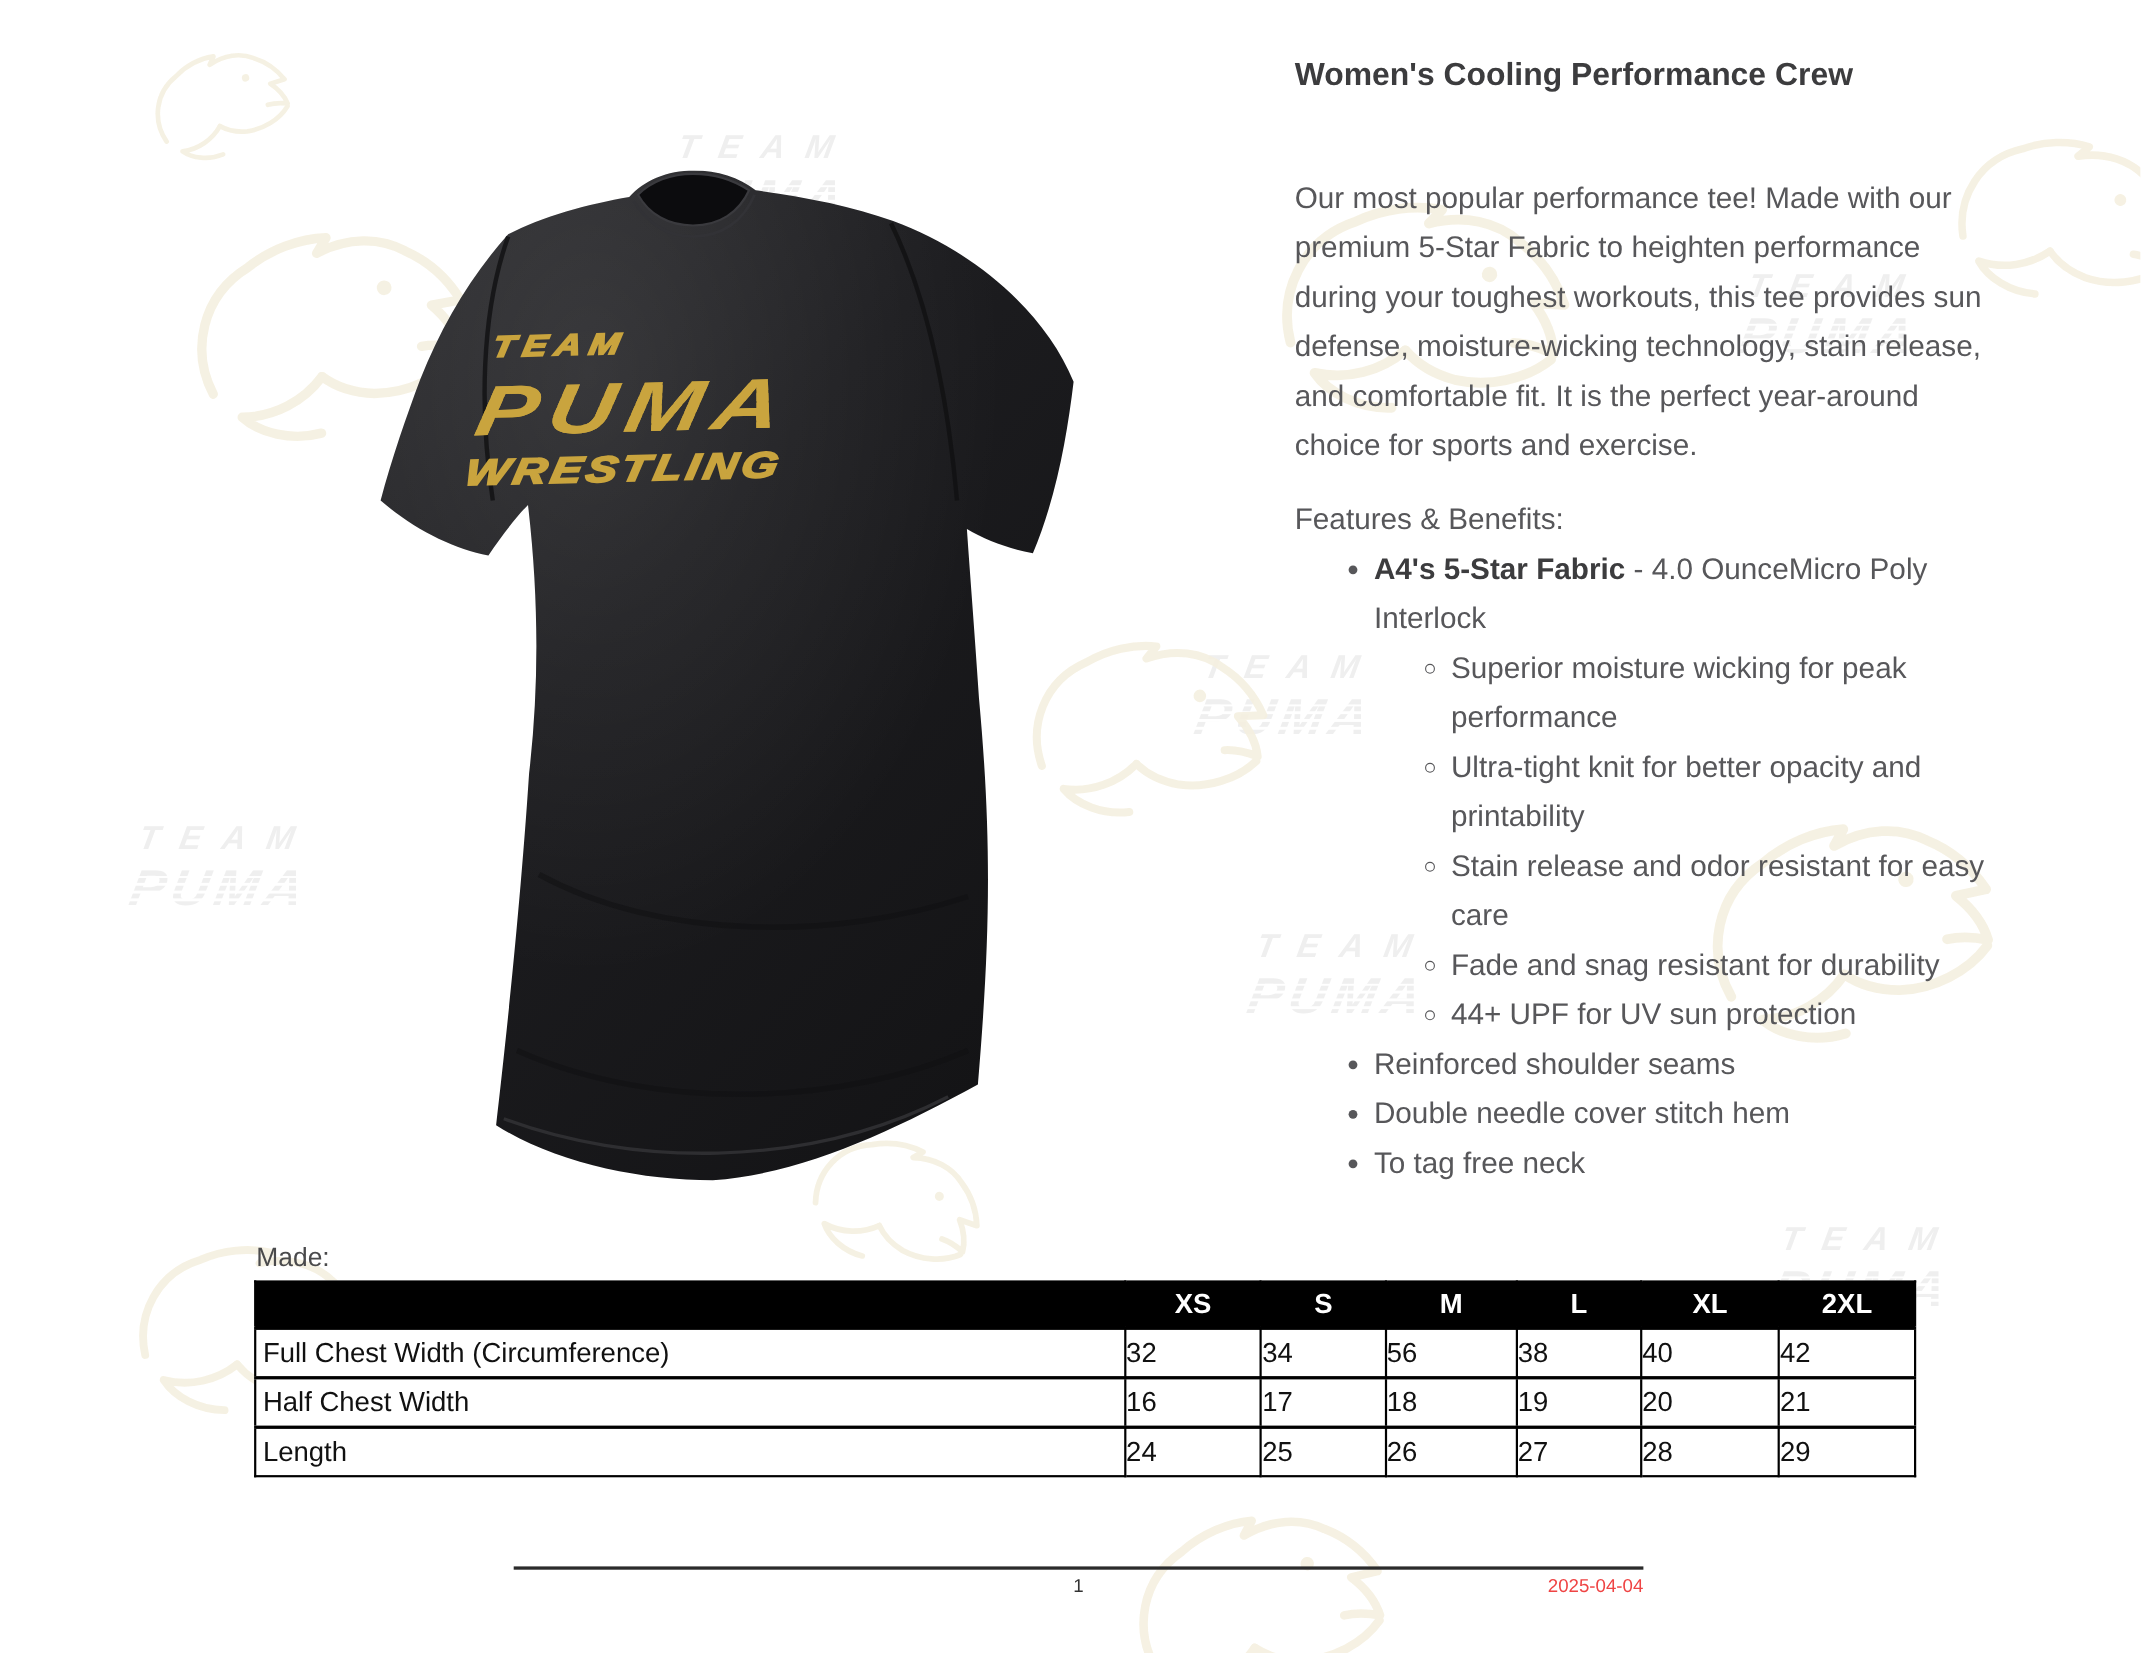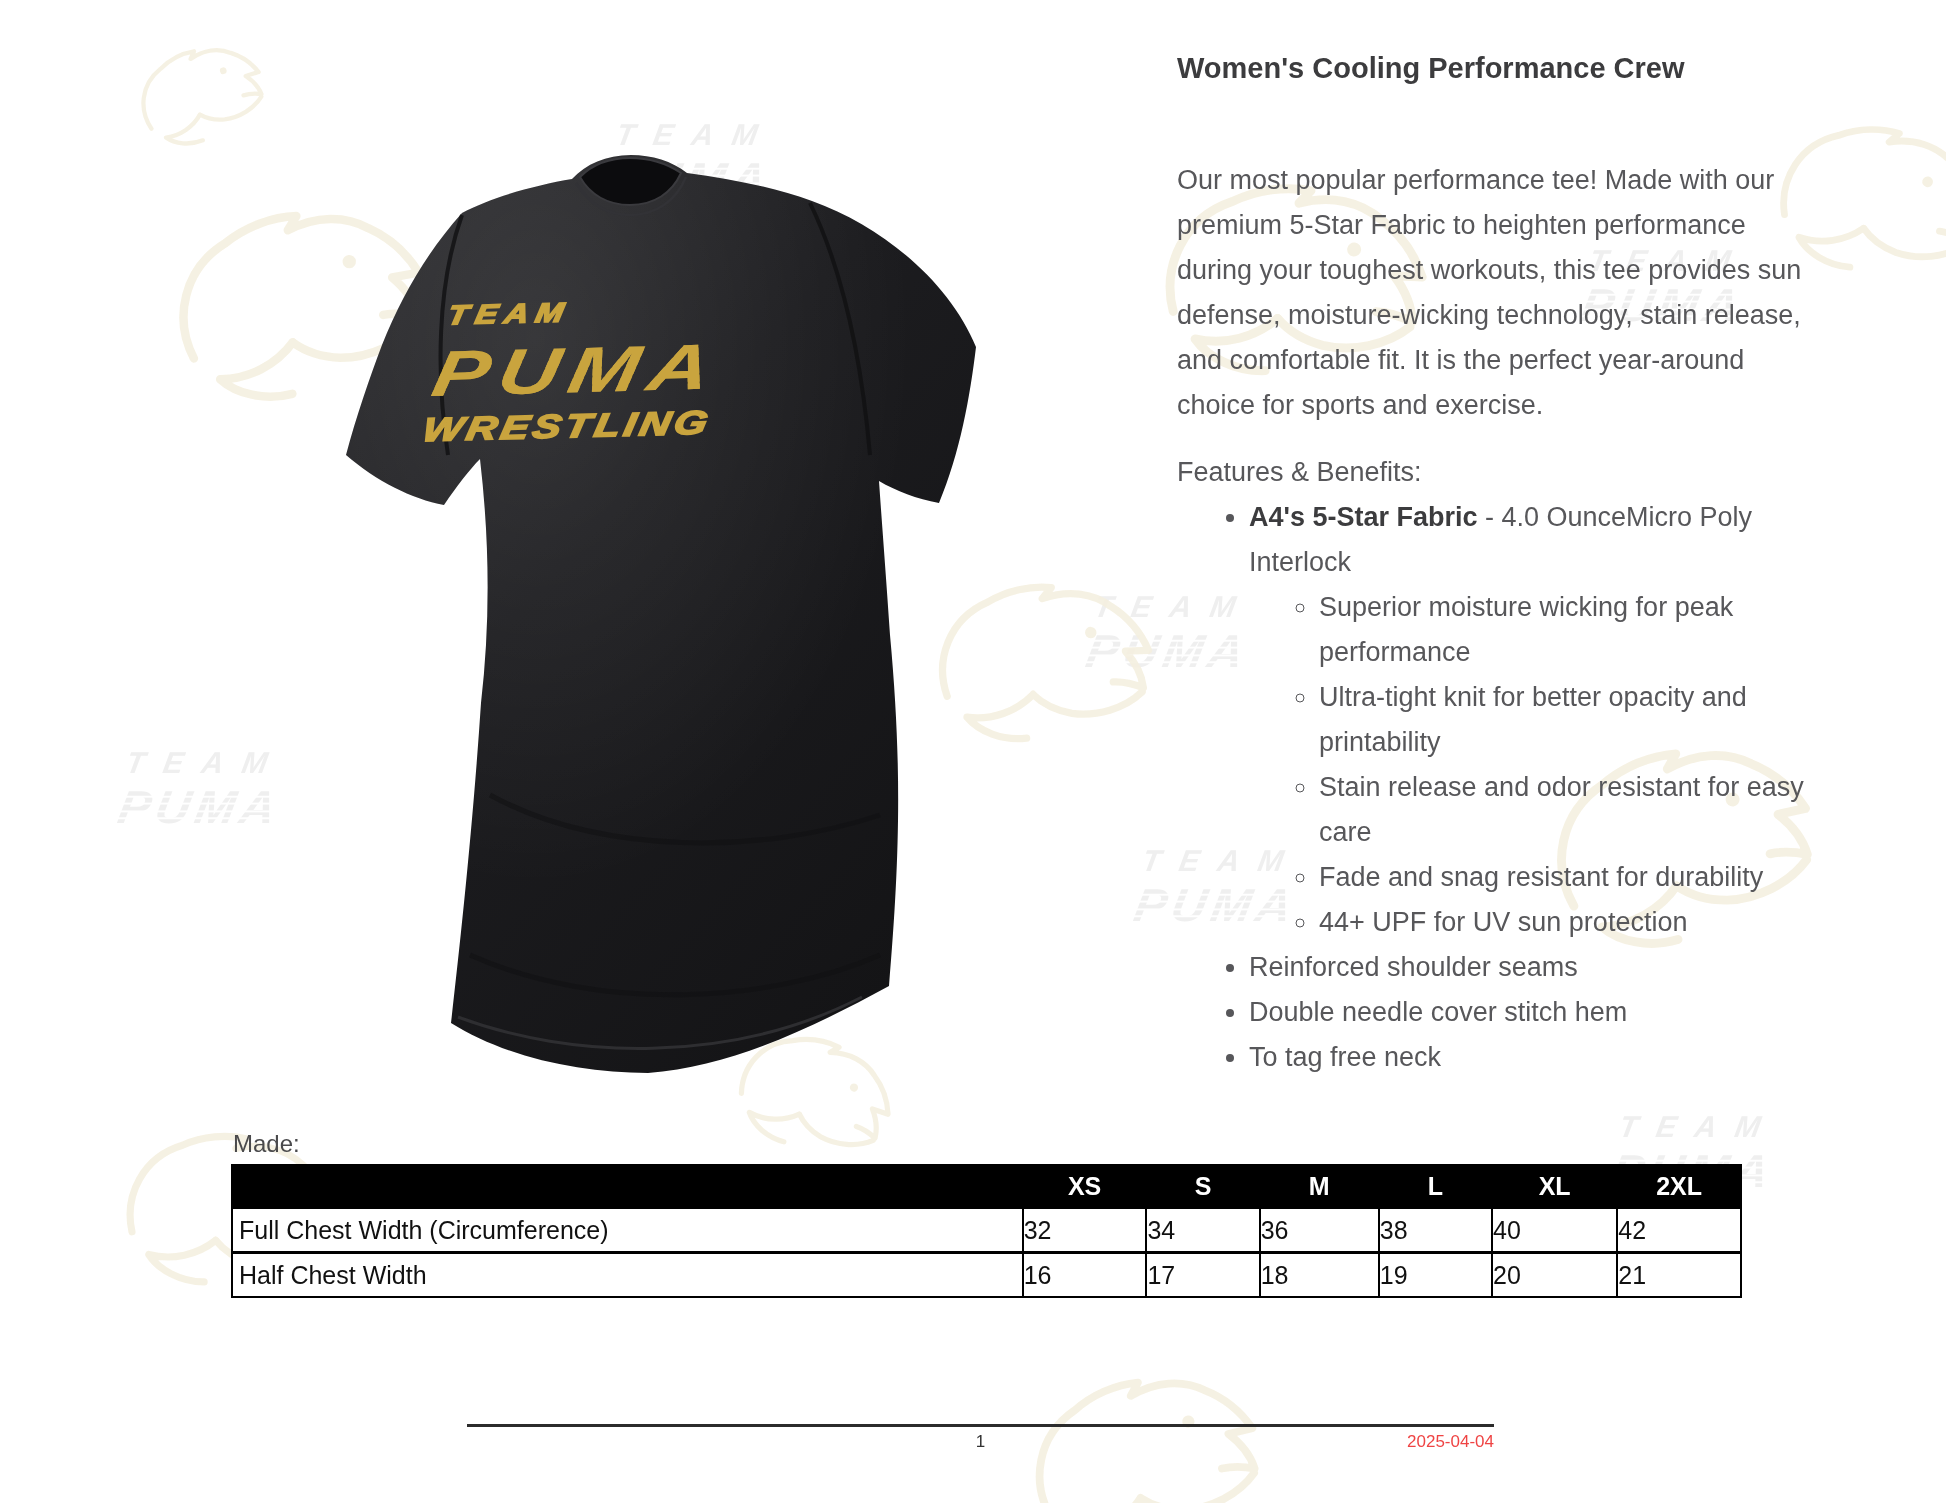--- a/index.html
+++ b/index.html
@@ -229,33 +229,42 @@
           <th>L</th>
           <th>XL</th>
           <th>2XL</th>
         </tr>
       </thead>
     <tbody>
         <tr>
           <td class="rowlabel">Full Chest Width (Circumference)</td>
           <td class="num">32</td>
           <td class="num">34</td>
-          <td class="num">36</td>
+          <td class="num">56</td>
           <td class="num">38</td>
           <td class="num">40</td>
           <td class="num">42</td>
         </tr>
         <tr>
           <td class="rowlabel">Half Chest Width</td>
           <td class="num">16</td>
           <td class="num">17</td>
           <td class="num">18</td>
           <td class="num">19</td>
           <td class="num">20</td>
           <td class="num">21</td>
         </tr>
+        <tr>
+          <td class="rowlabel">Length</td>
+          <td class="num">24</td>
+          <td class="num">25</td>
+          <td class="num">26</td>
+          <td class="num">27</td>
+          <td class="num">28</td>
+          <td class="num">29</td>
+        </tr>
       </tbody>
   </table>
 
   <div class="footer-line"></div>
   <div class="footer-page">1</div>
   <div class="footer-date">2025-04-04</div>
 </div>
 
 </body></html>

